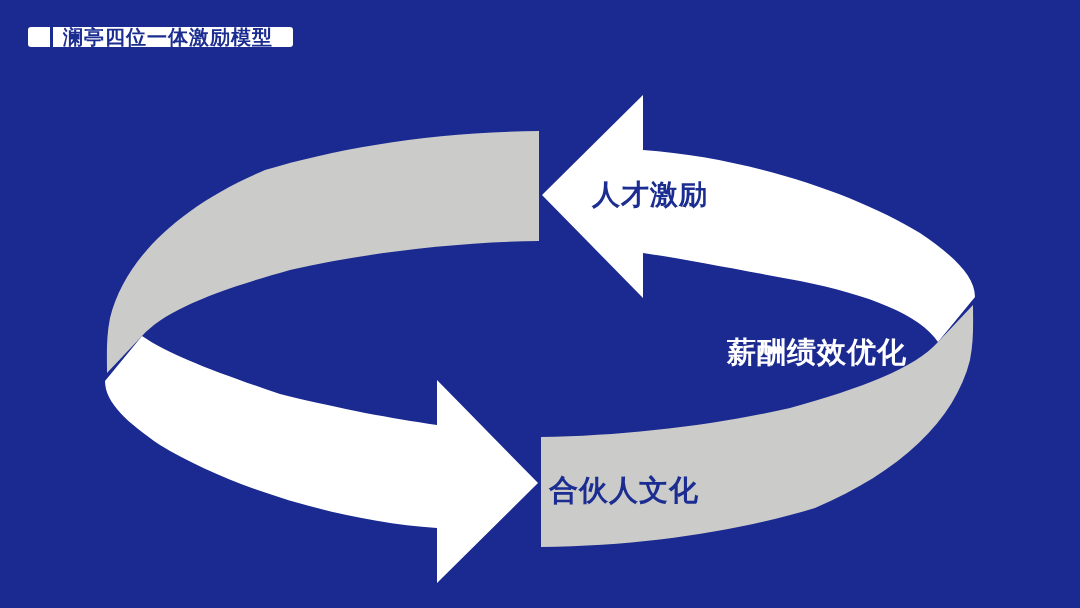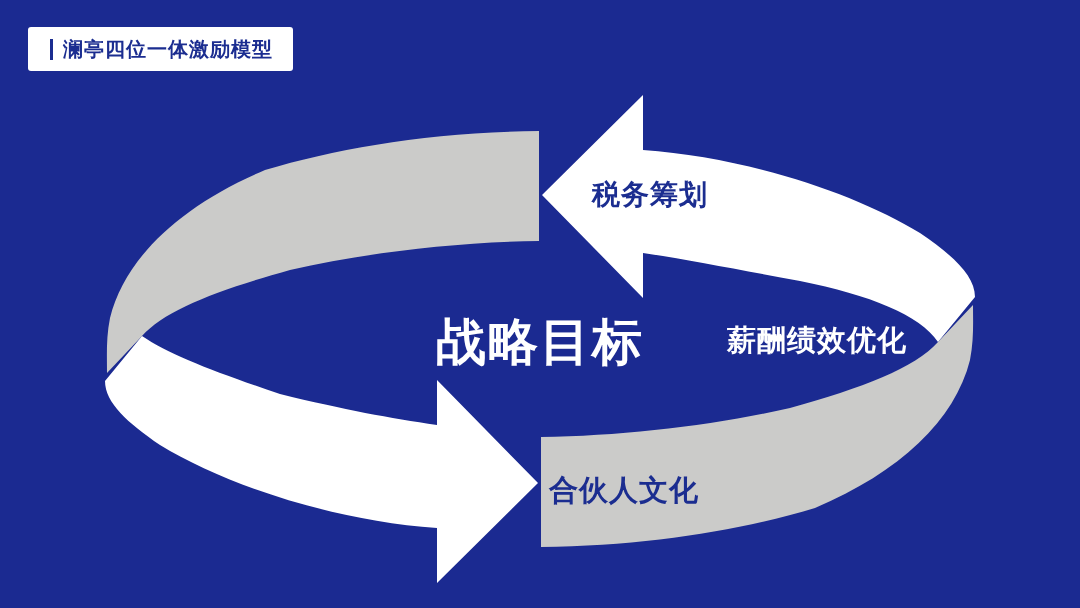--- a/index.html
+++ b/index.html
@@ -20,21 +20,21 @@
     left: 0;
     top: 0;
     width: 1080px;
     height: 608px;
     display: block;
   }
   .badge {
     position: absolute;
     left: 28px;
     top: 27px;
-    height: 44px;
+    height: 20px;
     background: #FFFFFF;
     border-radius: 3px;
     display: flex;
     align-items: center;
     padding: 0 20px 0 22px;
     box-sizing: border-box;
   }
   .badge-bar {
     width: 3px;
     height: 21px;
@@ -66,21 +66,21 @@
     letter-spacing: 2px;
   }
   .lbl-top {
     left: 650px;
     top: 195px;
     font-size: 28px;
     color: #1B2D90;
   }
   .lbl-right {
     left: 817px;
-    top: 340px;
+    top: 352px;
     font-size: 29px;
     color: #FFFFFF;
   }
   .lbl-bottom {
     left: 624px;
     top: 492px;
     font-size: 29px;
     color: #1B2D90;
     font-family: Liberation Mono, monospace;
   }
@@ -129,22 +129,21 @@
              C 170 355 215 372 280 394
              C 345 410 390 418 437 425
              L 437 380 Z"></path>
   </svg>
 
   <div class="badge">
     <div class="badge-bar"></div>
     <div class="badge-text">澜亭四位一体激励模型</div>
   </div>
 
-  <div class="lbl lbl-center">战略目标</div>
 
-  <div class="lbl lbl-top">税务筹划</div>
+  <div class="lbl lbl-top">人才激励</div>
 
   <div class="lbl lbl-right">薪酬绩效优化</div>
 
   <div class="lbl lbl-bottom">合伙人文化</div>
 
 
 </div>
 
 </body></html>

